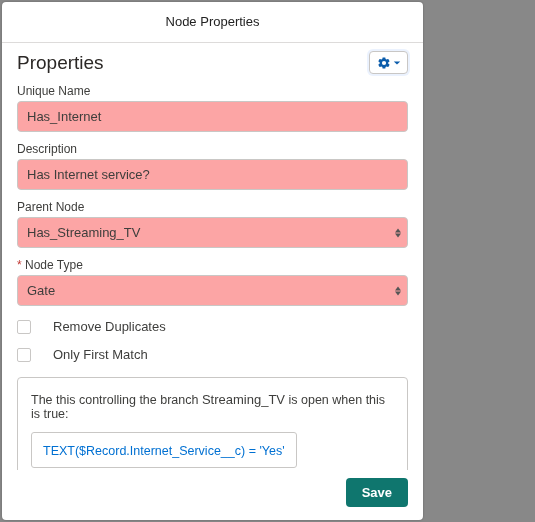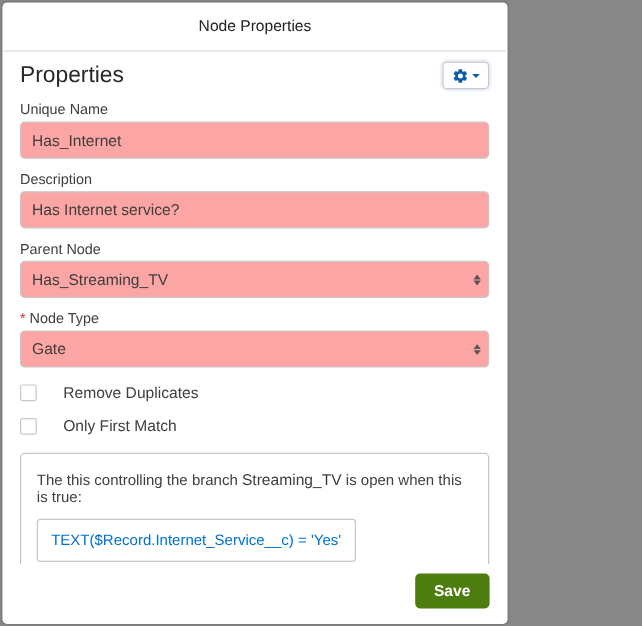--- a/index.html
+++ b/index.html
@@ -141,21 +141,21 @@
   .expression-text {
     font-size: 12.5px;
     color: #0070d2;
   }
   .modal-footer {
     padding: 8px 15px 13px 15px;
     display: flex;
     justify-content: flex-end;
   }
   .save-btn {
-    background: #4d7c0f;
+    background: #0f766e;
     color: #fff;
     border: none;
     border-radius: 4px;
     font-size: 13px;
     font-weight: 700;
     padding: 7px 16px;
     cursor: pointer;
   }
 </style>
 </head>

